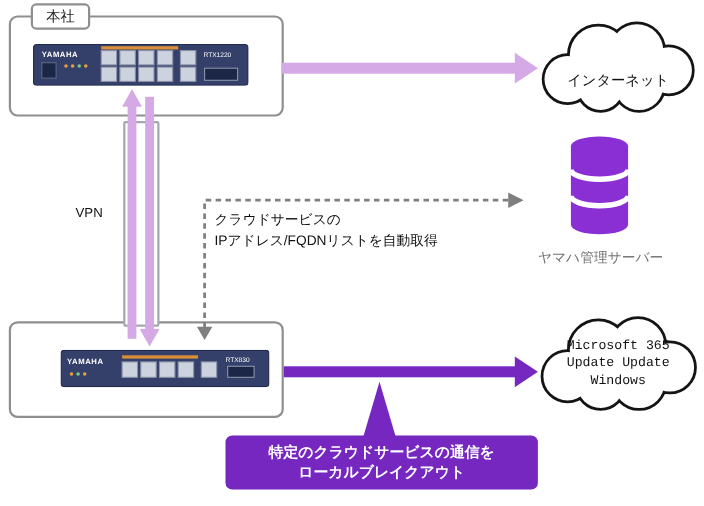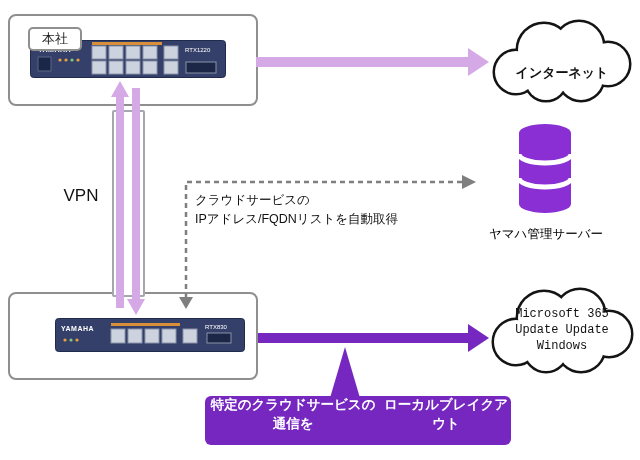--- a/index.html
+++ b/index.html
@@ -4,60 +4,60 @@
 <style>
   html,body { margin:0; padding:0; background:#fff; }
   body { font-family:"Liberation Sans","DejaVu Sans",sans-serif; }
   #stage { position:relative; width:640px; height:460px; background:#fff; overflow:hidden; }
 
   .site-box { position:absolute; border:2px solid var(--box-border,#8f8f8f); border-radius:8px; background:#fff; }
   .hq-box { left:8px; top:14px; width:246px; height:88px; }
   .branch-box { left:8px; top:292px; width:246px; height:84px; }
   .site-tag { position:absolute; border:2px solid var(--box-border,#8f8f8f); border-radius:5px; background:#fff;
               padding:1px 12px; font-size:13px; color:#1a1a1a; z-index:4; }
-  .hq-tag { left:28px; top:3px;margin-top:24px; }
+  .hq-tag { left:28px; top:3px; }
   .branch-tag { left:28px; top:281px; }
 
   .tunnel { position:absolute; left:112px; top:110px; width:29px; height:183px; background:#fff;
             border:2px solid #a3a8b0; border-radius:2px; z-index:1; }
 
   svg.overlay { position:absolute; left:0; top:0; z-index:2; pointer-events:none; }
   .arrow-light { fill:var(--vpn-arrow,#d5a8e6); }
   .arrow-dark  { fill:var(--breakout-arrow,#7527c0); }
   .dash-stroke { stroke:var(--dashed,#7f7f7f); stroke-width:2.5; fill:none; stroke-dasharray:5 4; }
   .dash-fill   { fill:var(--dashed,#7f7f7f); }
 
   .router-svg { position:absolute; z-index:2; }
 
   .vpn-label { position:absolute; left:55px; top:186px; width:52px; text-align:center;
-               font-size:17px; color:#111; z-index:2; }
+               font-size:12px; color:#111; z-index:2; }
 
   .cloud { position:absolute; z-index:2; }
   .internet-cloud { left:486px; top:12px; width:152px; height:96px; }
   .services-cloud { left:486px; top:280px; width:152px; height:100px; }
   .cloud-label { position:absolute; left:0; width:100%; text-align:center; font-size:13px; color:#111; }
-  .internet-cloud .cloud-label { top:52px;font-weight:bold; }
+  .internet-cloud .cloud-label { top:52px; }
   .services-lines { position:absolute; left:0; top:27px; width:100%; text-align:center;
                     font-size:12px; line-height:1.32; color:#111;font-family:Liberation Mono, monospace; }
   .cloud-stroke circle { fill:#fff; stroke:#141414; stroke-width:5; }
   .cloud-fill circle { fill:#fff; }
 
   .db-svg { position:absolute; left:516px; top:122px; z-index:2; }
   .db-fill { fill:var(--server-icon,#8a2fd4); }
   .db-sep { stroke:#fff; stroke-width:5; fill:none; }
   .db-label { position:absolute; left:455px; top:226px; width:182px; text-align:center;
-              font-size:12.5px; color:#000000; z-index:2; }
+              font-size:12.5px; color:#737373; z-index:2; }
 
   .fqdn-note { position:absolute; left:195px; top:191px; width:282px; text-align:left;
                font-size:12.5px; line-height:1.5; color:#111; z-index:2; }
 
-  .callout { position:absolute; left:205px; top:396px; width:306px; height:49px;
+  .callout { position:absolute; left:205px; top:396px; width:284px; height:49px;
              background:var(--callout-bg,#7527c0); border-radius:6px; color:#fff;
              font-size:13.5px; font-weight:bold; text-align:center;
-             display:flex; flex-direction:row; justify-content:flex-end;
+             display:flex; flex-direction:column; justify-content:center;
              line-height:1.4; z-index:3; }
 </style>
 </head>
 <body>
 
 <div id="stage">
 
   <div class="site-box hq-box"></div>
   <div class="site-tag hq-tag">本社</div>
 

